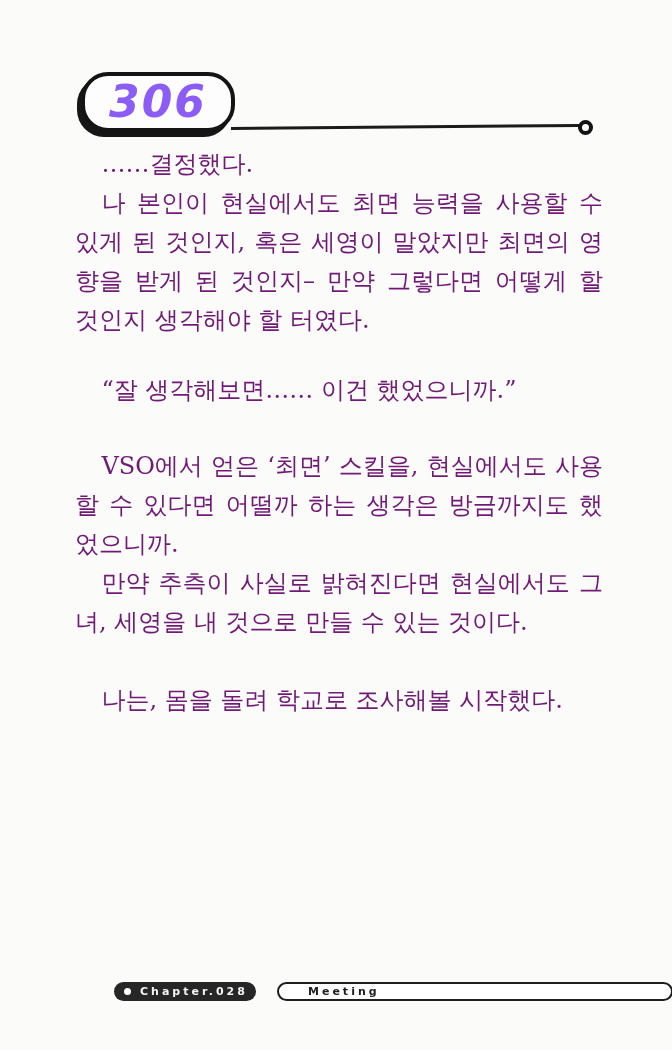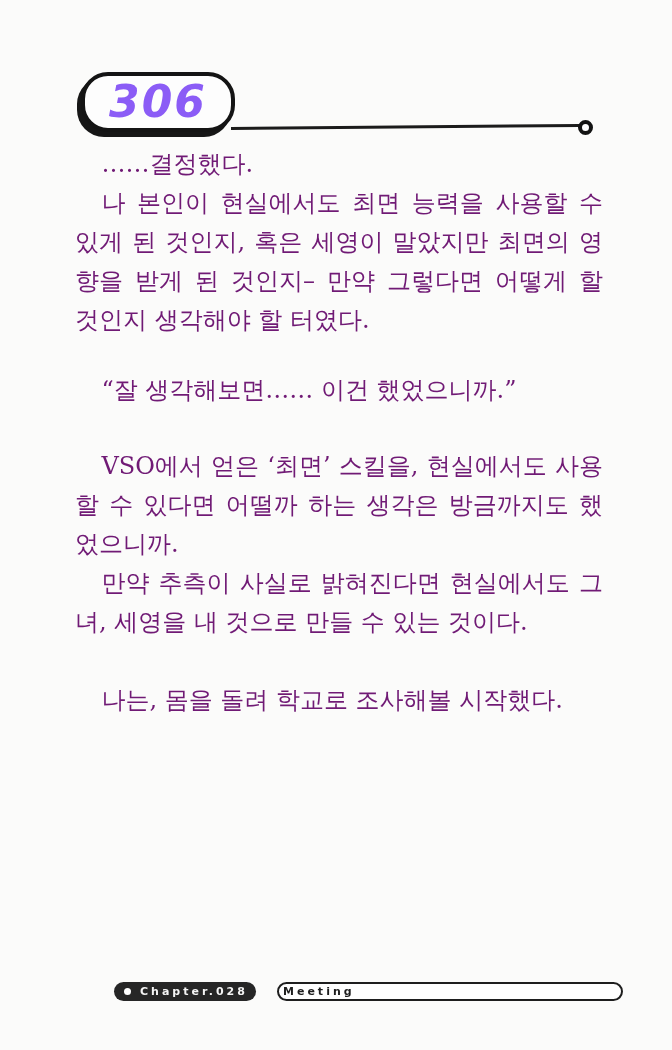--- a/index.html
+++ b/index.html
@@ -104,21 +104,21 @@
     line-height: 1;
   }
   .title-pill {
     height: 15px;
     width: 334px;
     background: #ffffff;
     border: 2px solid #1e1e1e;
     border-radius: 10px;
     color: #1e1e1e;
     display: flex; align-items: center;
-    padding: 0 4px;
+    padding: 0 29px;
   }
 </style>
 </head>
 <body>
 
 <div class="page">
 
   <div class="page-badge">
     <span>306</span>
   </div>

